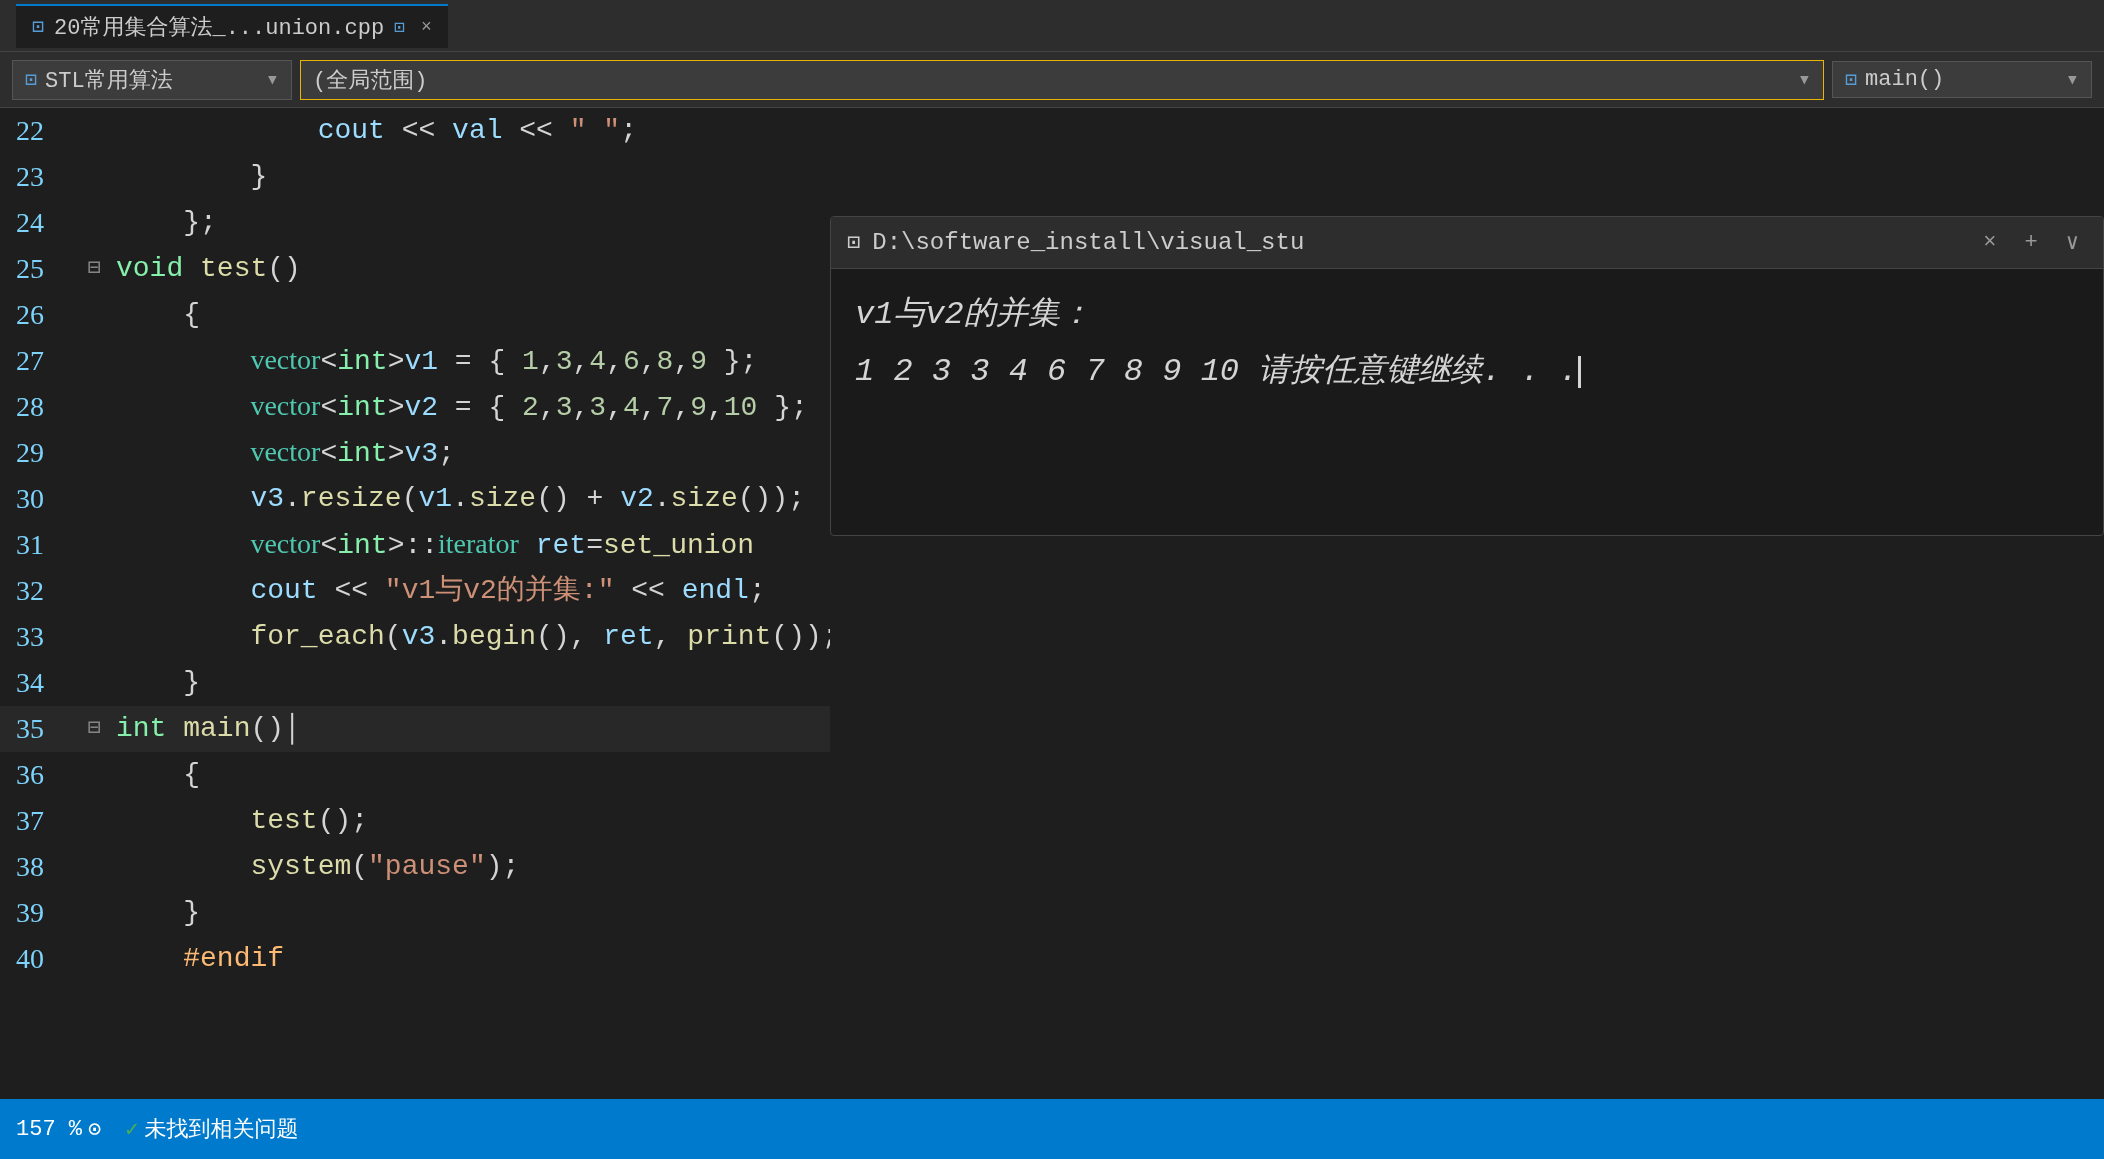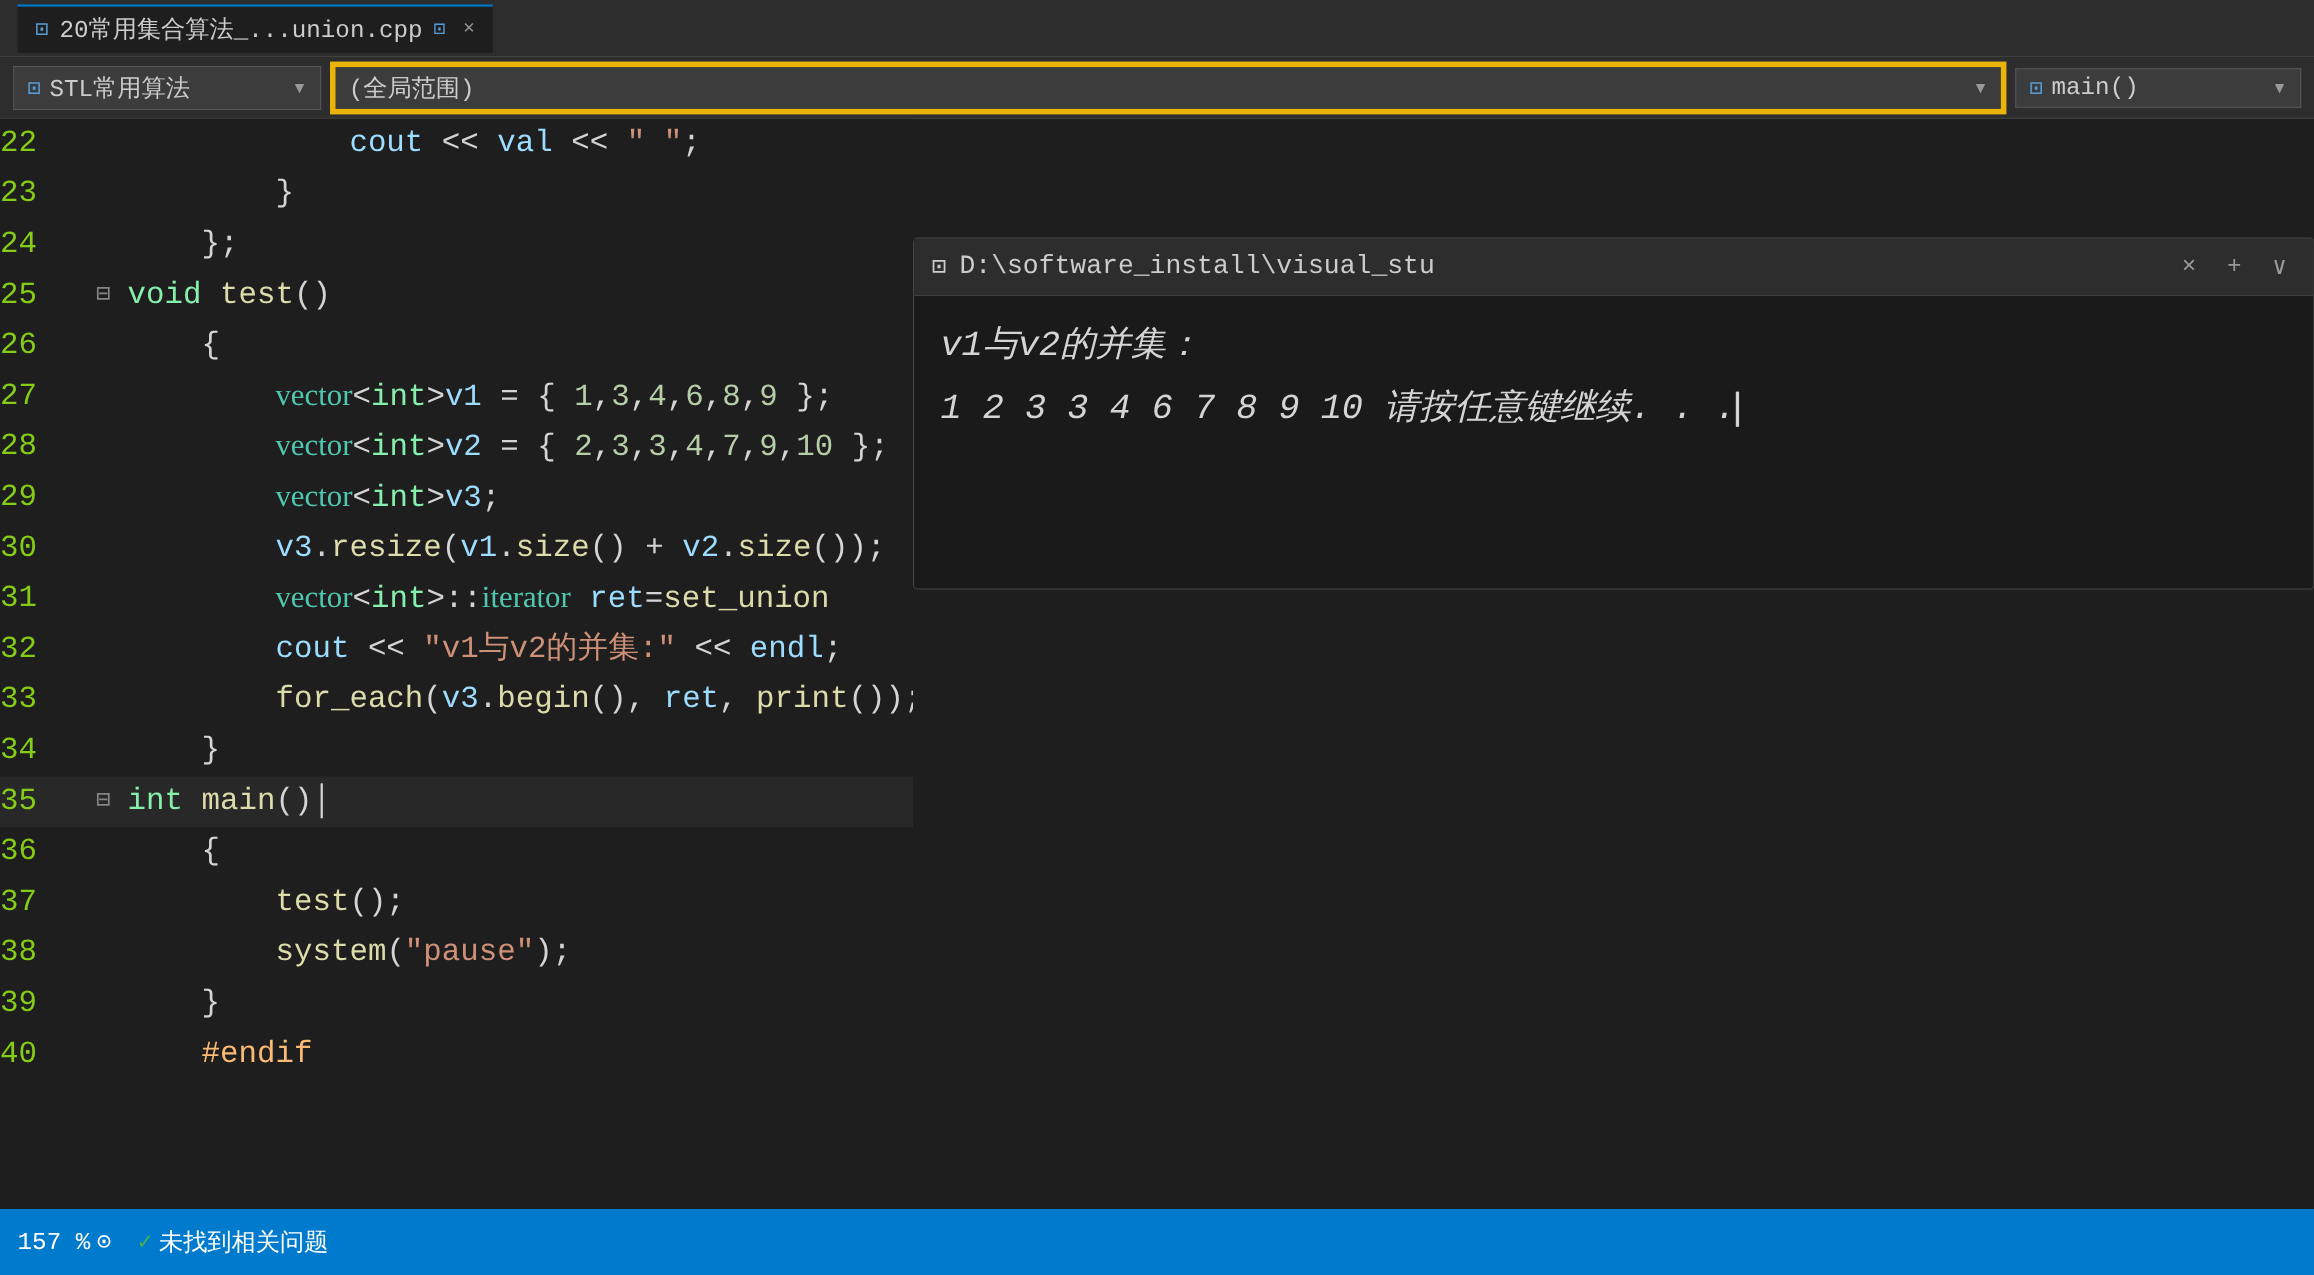--- a/index.html
+++ b/index.html
@@ -58,21 +58,21 @@
       color: #ccc;
       font-size: 22px;
       padding: 4px 12px;
       display: flex;
       align-items: center;
       gap: 8px;
       min-width: 280px;
     }
     .toolbar-dropdown2 {
       background: #3c3c3c;
-      border: 5px solid #eab308;
+      border: 1px solid #eab308;
       color: #ccc;
       font-size: 22px;
       padding: 4px 12px;
       display: flex;
       align-items: center;
       gap: 8px;
       flex: 1;
     }
     .toolbar-dropdown3 {
       background: #3c3c3c;
@@ -111,26 +111,27 @@
 
     .code-line {
       display: flex;
       align-items: center;
       height: 46px;
       font-size: 28px;
       line-height: 46px;
     }
 
     .line-num {
-      color: #84cc16;
-      text-align: left;
+      color: #7dd3fc;
+      text-align: center;
       min-width: 80px;
       padding-right: 20px;
       user-select: none;
       flex-shrink: 0;
+      font-family: Liberation Serif, serif;
     }
 
     .fold-icon {
       width: 28px;
       flex-shrink: 0;
       color: #858585;
       font-size: 20px;
       text-align: center;
     }
 

